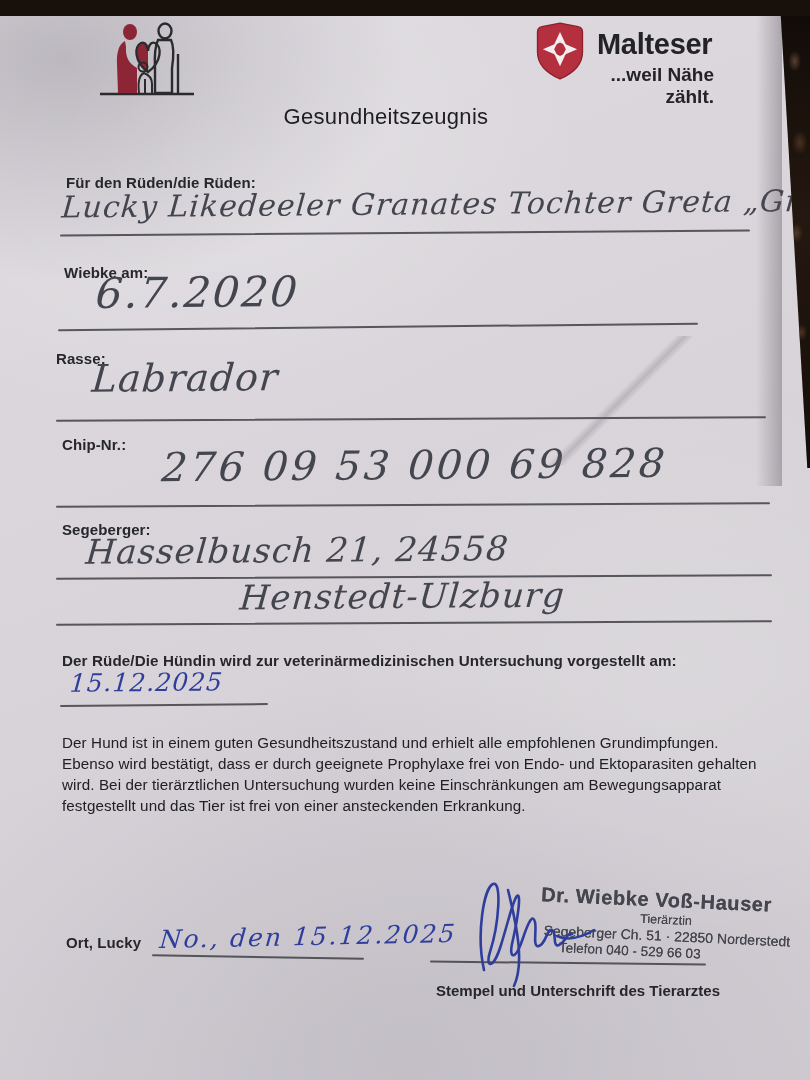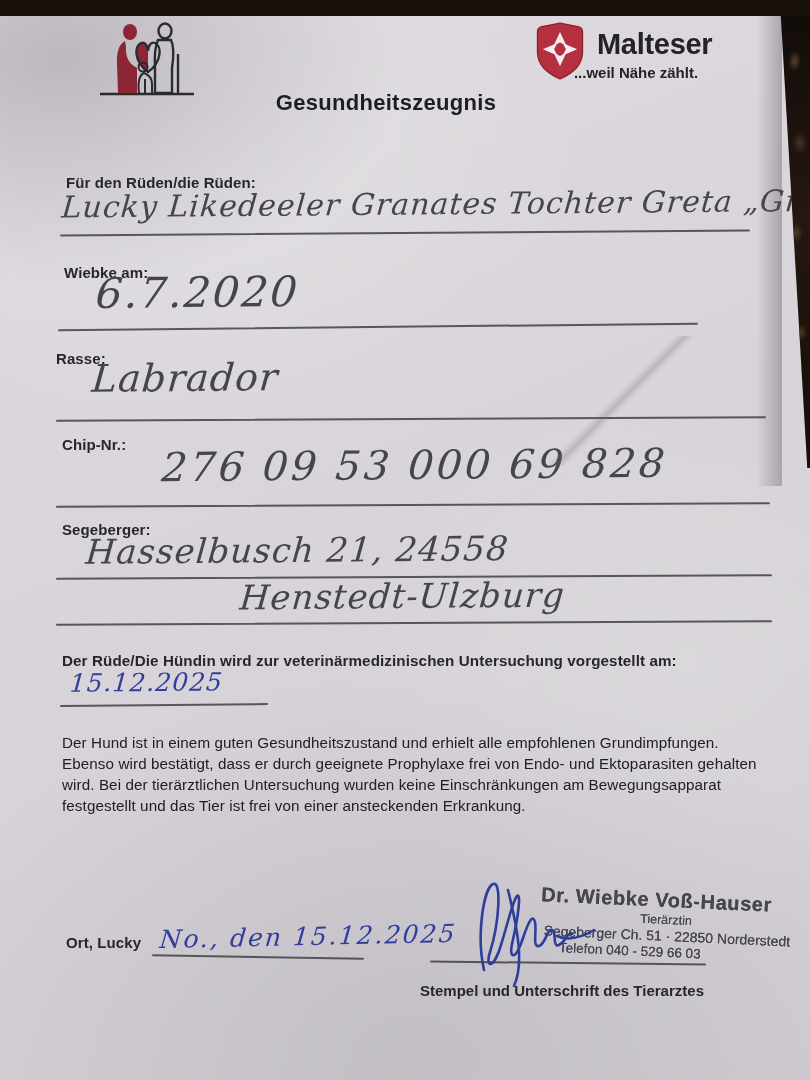--- a/index.html
+++ b/index.html
@@ -36,51 +36,51 @@
       radial-gradient(9px 13px at 75% 70%, #4e3522 0%, transparent 65%),
       radial-gradient(9px 13px at 65% 88%, #3e2a1a 0%, transparent 65%),
       linear-gradient(180deg,#120c09,#241810 45%,#140d09);
     clip-path:polygon(14% 0,100% 0,100% 100%,92% 100%);
   }
   .lbl{
     position:absolute;font-weight:700;font-size:15px;color:#26262b;
     letter-spacing:.1px;white-space:nowrap;
   }
   .title{
-    position:absolute;left:0;top:74px;width:772px;text-align:center;
-    font-weight:700;font-size:22px;color:#1e1e22;letter-spacing:.3px;
+    position:absolute;left:0;top:88px;width:772px;text-align:center;
+    font-weight:400;font-size:22px;color:#1e1e22;letter-spacing:.3px;
   }
   .hw{
     position:absolute;font-family:"DejaVu Serif",serif;font-style:italic;
     color:#44464f;white-space:nowrap;transform:skewX(-5deg) rotate(-.5deg);
   }
   .hw-blue{color:#2f3e9d;}
   .rule{position:absolute;height:2px;background:#3f3f46;border-radius:1px;opacity:.85;}
   .para{
     position:absolute;left:62px;top:716px;width:705px;
     font-size:15.2px;line-height:21px;color:#202024;letter-spacing:.1px;
   }
   .brand-word{
     position:absolute;left:597px;top:12px;font-weight:700;font-size:29px;
     color:#232327;letter-spacing:-.3px;
   }
   .brand-tag{
-    position:absolute;left:558px;top:48px;width:156px;text-align:center;
-    font-weight:700;font-size:15px;color:#232327;
+    position:absolute;left:558px;top:48px;width:156px;text-align:right;
+    font-weight:700;font-size:19px;color:#232327;
   }
   .stamp{
     position:absolute;left:540px;top:874px;width:300px;
     transform:rotate(2.6deg);color:#45464e;text-shadow:0 0 .5px #45464e;
   }
   .stamp .s1{font-weight:700;font-size:20px;white-space:nowrap;letter-spacing:.6px;}
   .stamp .s2{font-size:12.5px;margin:1px 0 0 100px;}
   .stamp .s3{font-size:14px;margin:1px 0 0 4px;white-space:nowrap;}
   .stamp .s4{font-size:13.5px;margin:1px 0 0 20px;white-space:nowrap;}
   .caption{
-    position:absolute;left:420px;top:966px;font-weight:700;font-size:15px;color:#26262b;
+    position:absolute;left:436px;top:966px;font-weight:700;font-size:15px;color:#26262b;
     white-space:nowrap;
   }
   svg{display:block;}
 </style>
 </head>
 <body>
 
 <div class="photo">
   <div class="paper">
 

